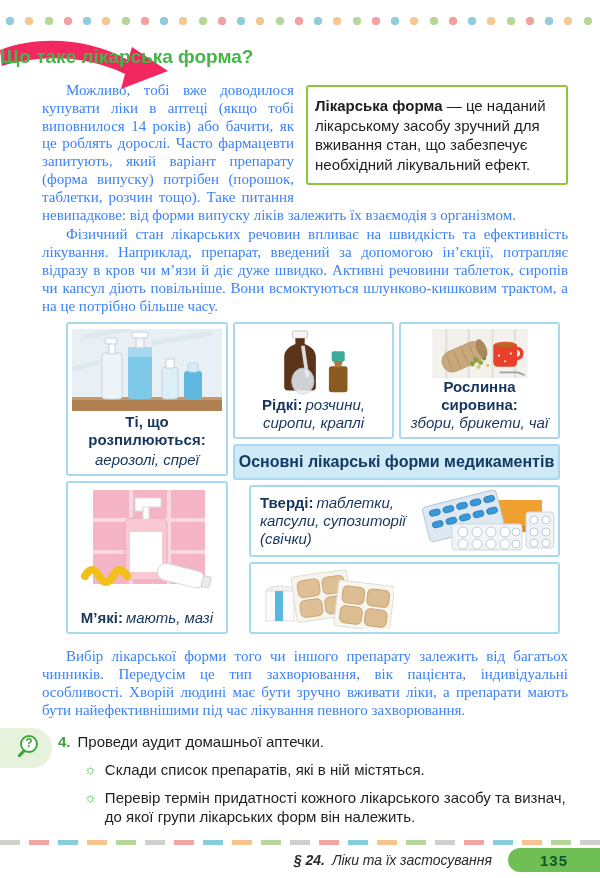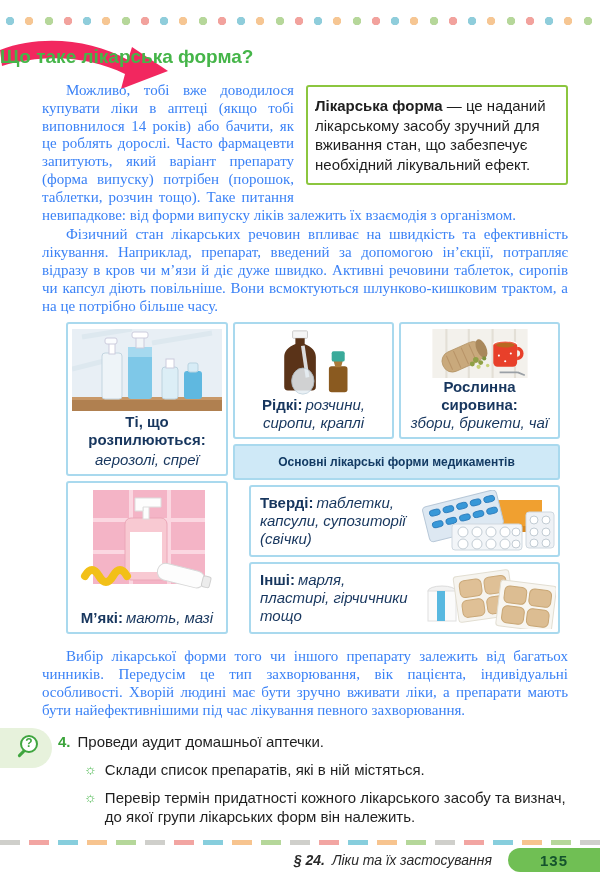--- a/index.html
+++ b/index.html
@@ -41,21 +41,21 @@
   .col-right{ flex:1; display:flex; flex-direction:column; gap:5px; }
   .cell{ border:2px solid #a9d9ee; border-radius:3px; background:#fff; overflow:hidden; }
   .cell-center{ display:flex; flex-direction:column; align-items:center; justify-content:flex-start;
     text-align:center; padding:5px 4px; }
   .cell-left{ display:flex; align-items:center; gap:4px; padding:4px 2px 4px 9px;margin-left:16px; }
   .cell-grow{ flex:1;justify-content:space-between; }
   .row-top{ display:flex; gap:5px; height:117px; }
   .row-top .cell{ flex:1; }
   .band{ height:36px; background:#cfe9f7; border:2px solid #a9d9ee; border-radius:3px;
     display:flex; align-items:center; justify-content:center;
-    font-weight:bold; font-size:12px; color:#123a63; white-space:nowrap; }
+    font-weight:bold; font-size:16px; color:#123a63; white-space:nowrap; }
   .row-solid,.row-other{ height:72px; }
   .cell-label{ font-weight:bold; font-size:15px; line-height:18px; }
   .cell-items{ font-style:italic; font-size:15px; line-height:18px; }
   .cell-text-inline{ font-size:15px; line-height:18px; text-align:left; }
   .cell-text-inline .b{ margin-right:3px; }
   .mt2{ margin-top:2px; }
 
   .illu{ display:block; }
 
   
@@ -243,21 +243,20 @@
                 <circle cx="124" cy="30" r="4"></circle>
               <circle cx="112" cy="42" r="4"></circle>
                 <circle cx="124" cy="42" r="4"></circle>
               <circle cx="112" cy="53" r="4"></circle>
                 <circle cx="124" cy="53" r="4"></circle>
             </g>
           </svg>
         </div>
 
         <div class="cell cell-left row-other">
-          <div class="cell-text-inline" style="width:158px"><span class="b">Інші:</span><span class="i">марля, пластирі, гірчичники тощо</span></div>
           <svg class="illu" width="134" height="62" viewBox="0 0 134 62">
             <rect width="134" height="62" fill="#ffffff"></rect>
             <ellipse cx="20" cy="24" rx="14" ry="5" fill="#f2f2f2" stroke="#dcdcdc"></ellipse>
             <rect x="6" y="24" width="28" height="30" fill="#fbfbfb" stroke="#e0e0e0"></rect>
             <rect x="15" y="24" width="8" height="30" fill="#58b8e0"></rect>
             <g transform="rotate(-8 62 30)">
               <rect x="34" y="6" width="56" height="46" rx="3" fill="#f6f4ef" stroke="#e2ded2"></rect>
               <g fill="#dfc096" stroke="#caa878">
                 <rect x="39" y="11" width="22" height="17" rx="5"></rect>
                   <rect x="64" y="11" width="22" height="17" rx="5"></rect>

